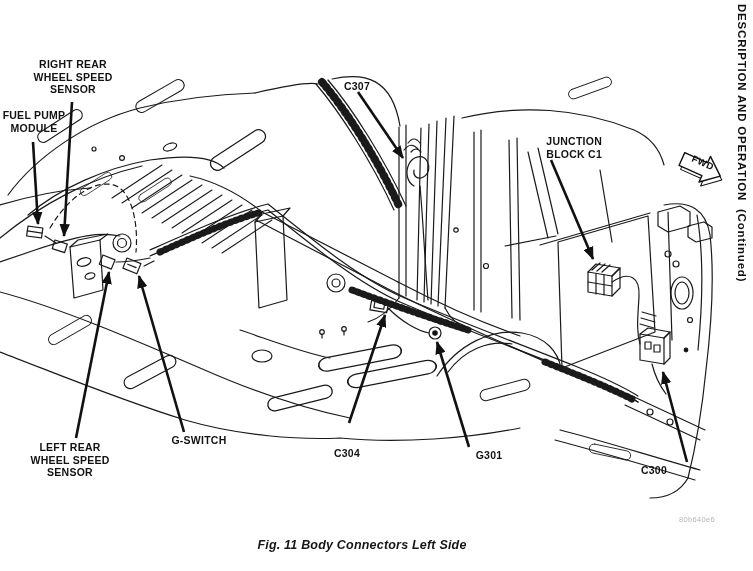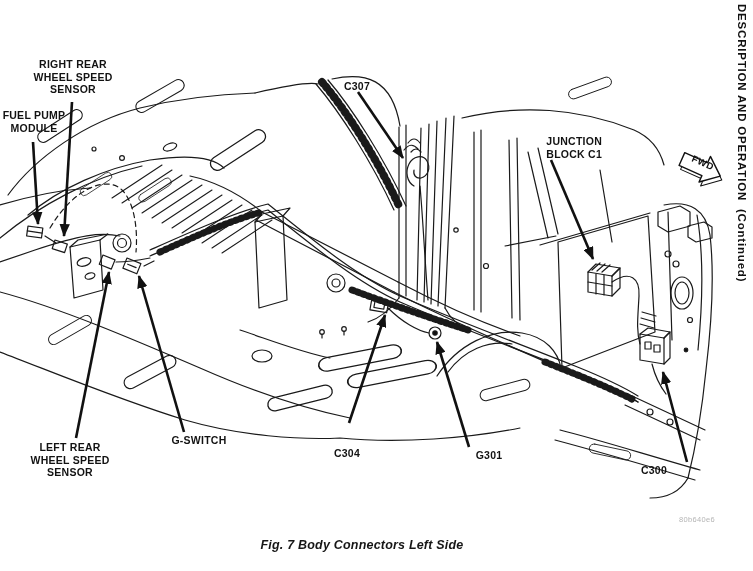--- a/index.html
+++ b/index.html
@@ -280,14 +280,14 @@
   <div class="lbl" style="left:459px;top:449px;width:60px;">G301</div>
 
   <div class="lbl" style="left:624px;top:464px;width:60px;">C300</div>
 
   <div class="fwd-text">FWD</div>
 
   <div class="sidebar">DESCRIPTION AND OPERATION  (Continued)</div>
 
   <div class="part-code">80b640e6</div>
 
-  <div class="caption">Fig. 7 Body Connectors Left Side</div>
+  <div class="caption">Fig. 11 Body Connectors Left Side</div>
 </div>
 
 </body></html>

